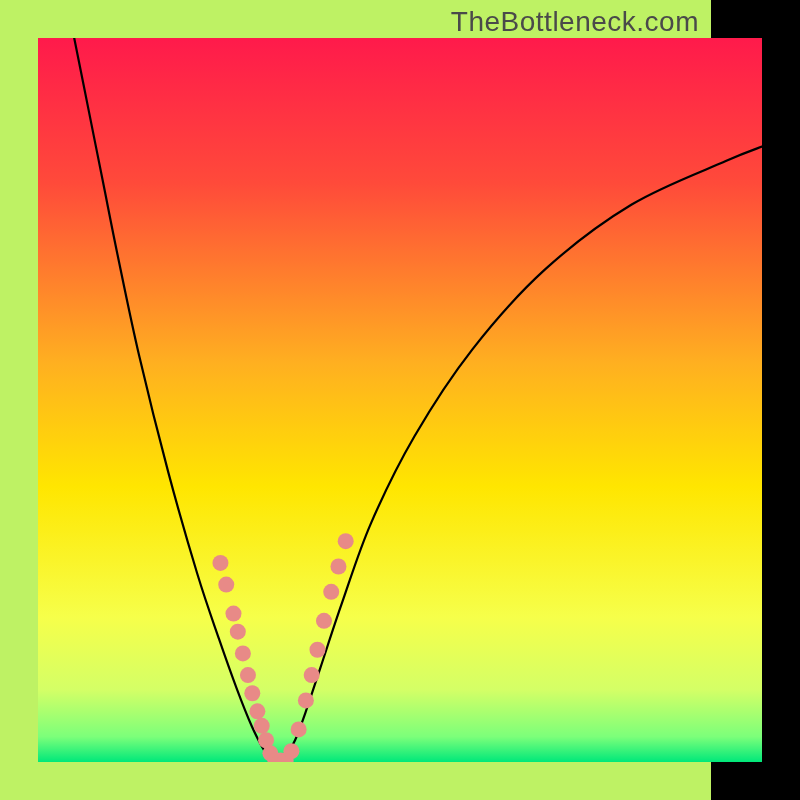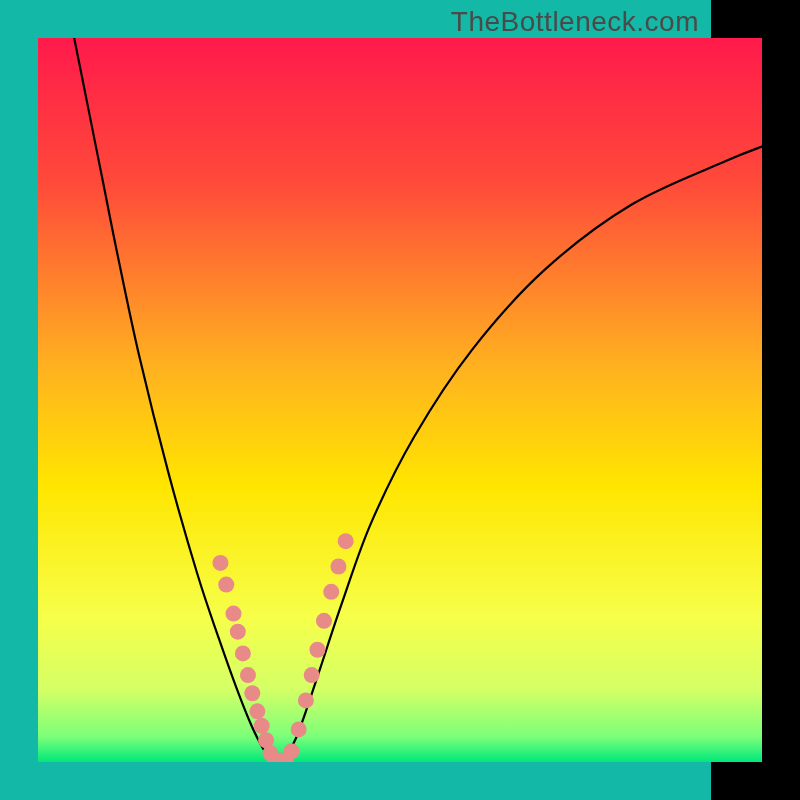--- a/index.html
+++ b/index.html
@@ -10,21 +10,21 @@
     background: #000;
     overflow: hidden;
     font-family: Arial, Helvetica, sans-serif;
   }
   .frame {
     position: absolute;
     left: 0;
     top: 0;
     width: 711px;
     height: 800px;
-    background: #14b8a6;
+    background: #bef264;
   }
   .watermark {
     position: absolute;
     top: 6px;
     right: 12px;
     color: #4a4a4a;
     font-size: 28px;
     font-weight: 400;
     letter-spacing: 0.5px;
     z-index: 10;

